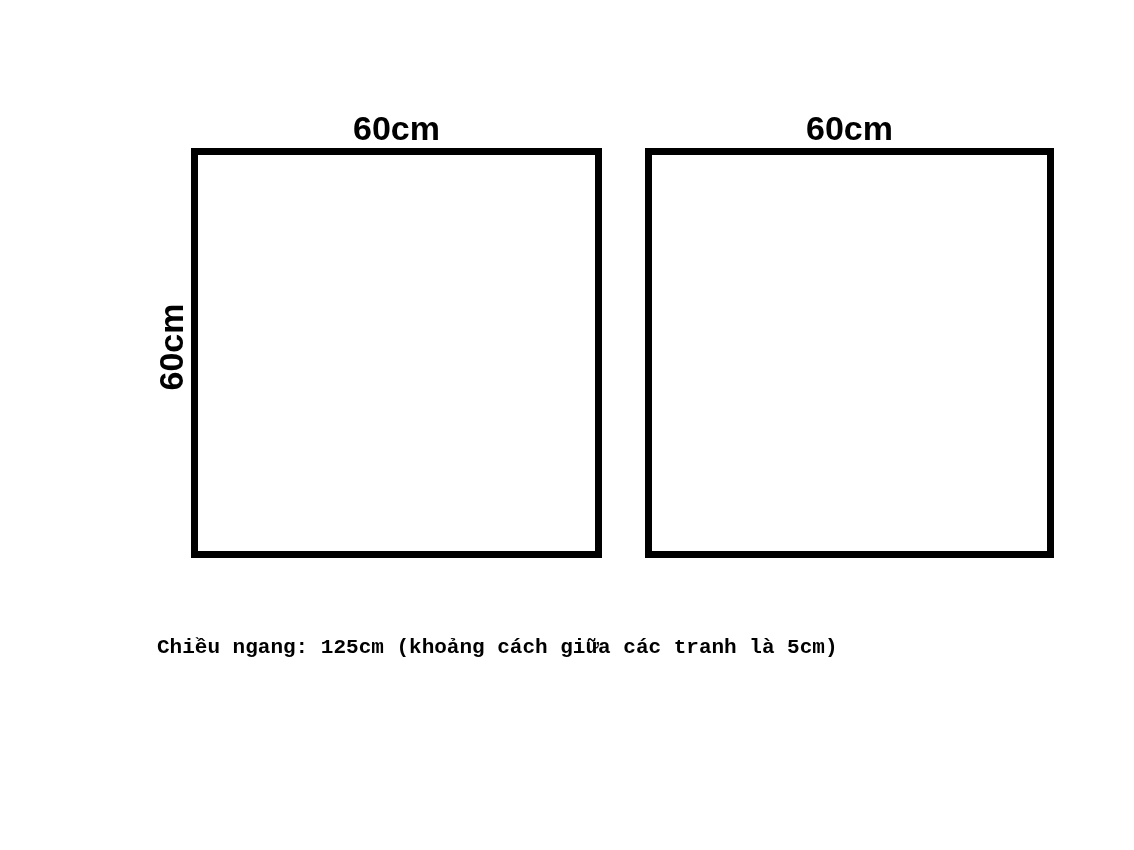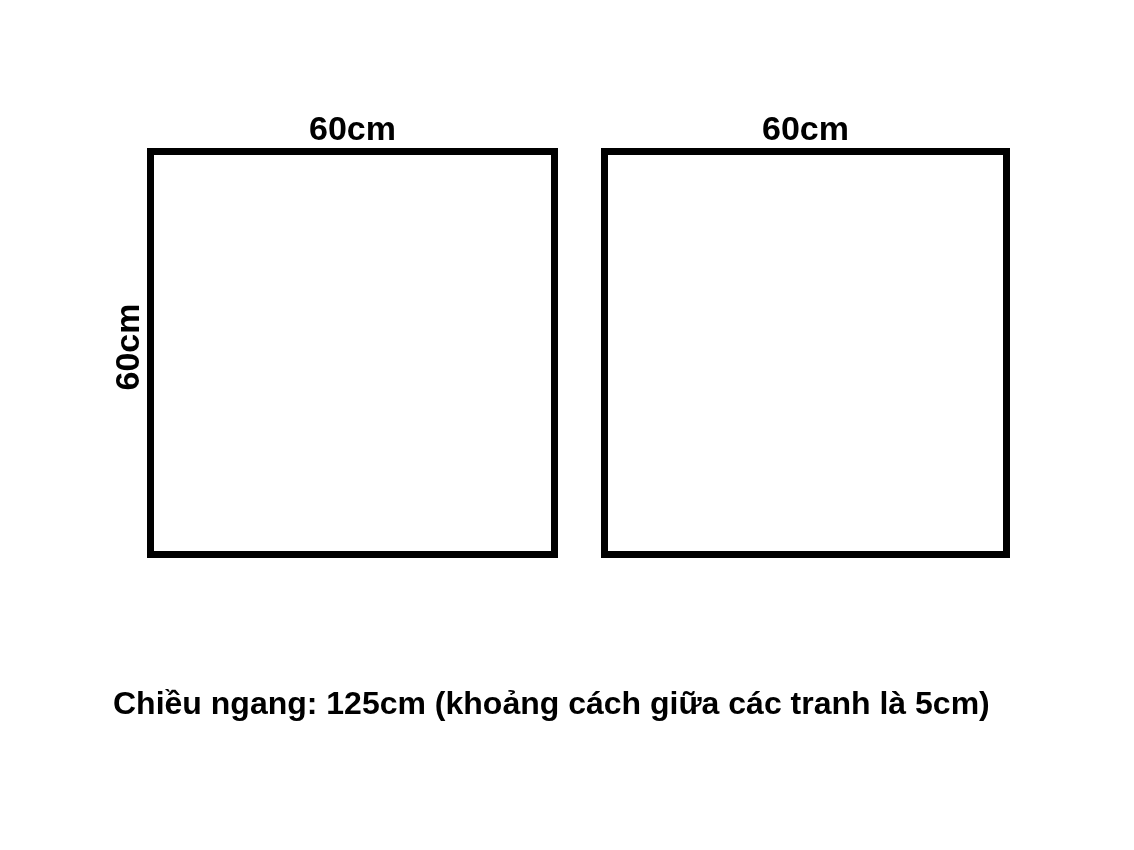--- a/index.html
+++ b/index.html
@@ -12,20 +12,21 @@
     position: relative;
     overflow: hidden;
     font-family: "Liberation Sans", "DejaVu Sans", sans-serif;
     font-weight: bold;
     color: #000000;
     background: #ffffff;
   }
   .stage {
     position: absolute;
     inset: 0;
+    margin-left: 44px;
   }
   .frame {
     position: absolute;
     box-sizing: border-box;
     border: 7px solid #000000;
     background: #ffffff;
   }
   .frame-left {
     left: 147px;
     top: 148px;
@@ -63,24 +64,25 @@
     height: 60px;
     line-height: 60px;
     text-align: center;
     font-size: 34px;
     transform: rotate(-90deg);
     transform-origin: 50% 50%;
   }
   .caption {
     position: absolute;
     left: 113px;
-    top: 680px;
-    font-size: 32px;
+    top: 624px;
+    font-size: 21px;
     line-height: 47px;
     white-space: nowrap;
+    font-family: Liberation Mono, monospace;
   }
 </style>
 </head>
 <body>
 
 <div class="stage">
 
   <div class="frame frame-left"></div>
 
   <div class="frame frame-right"></div>

